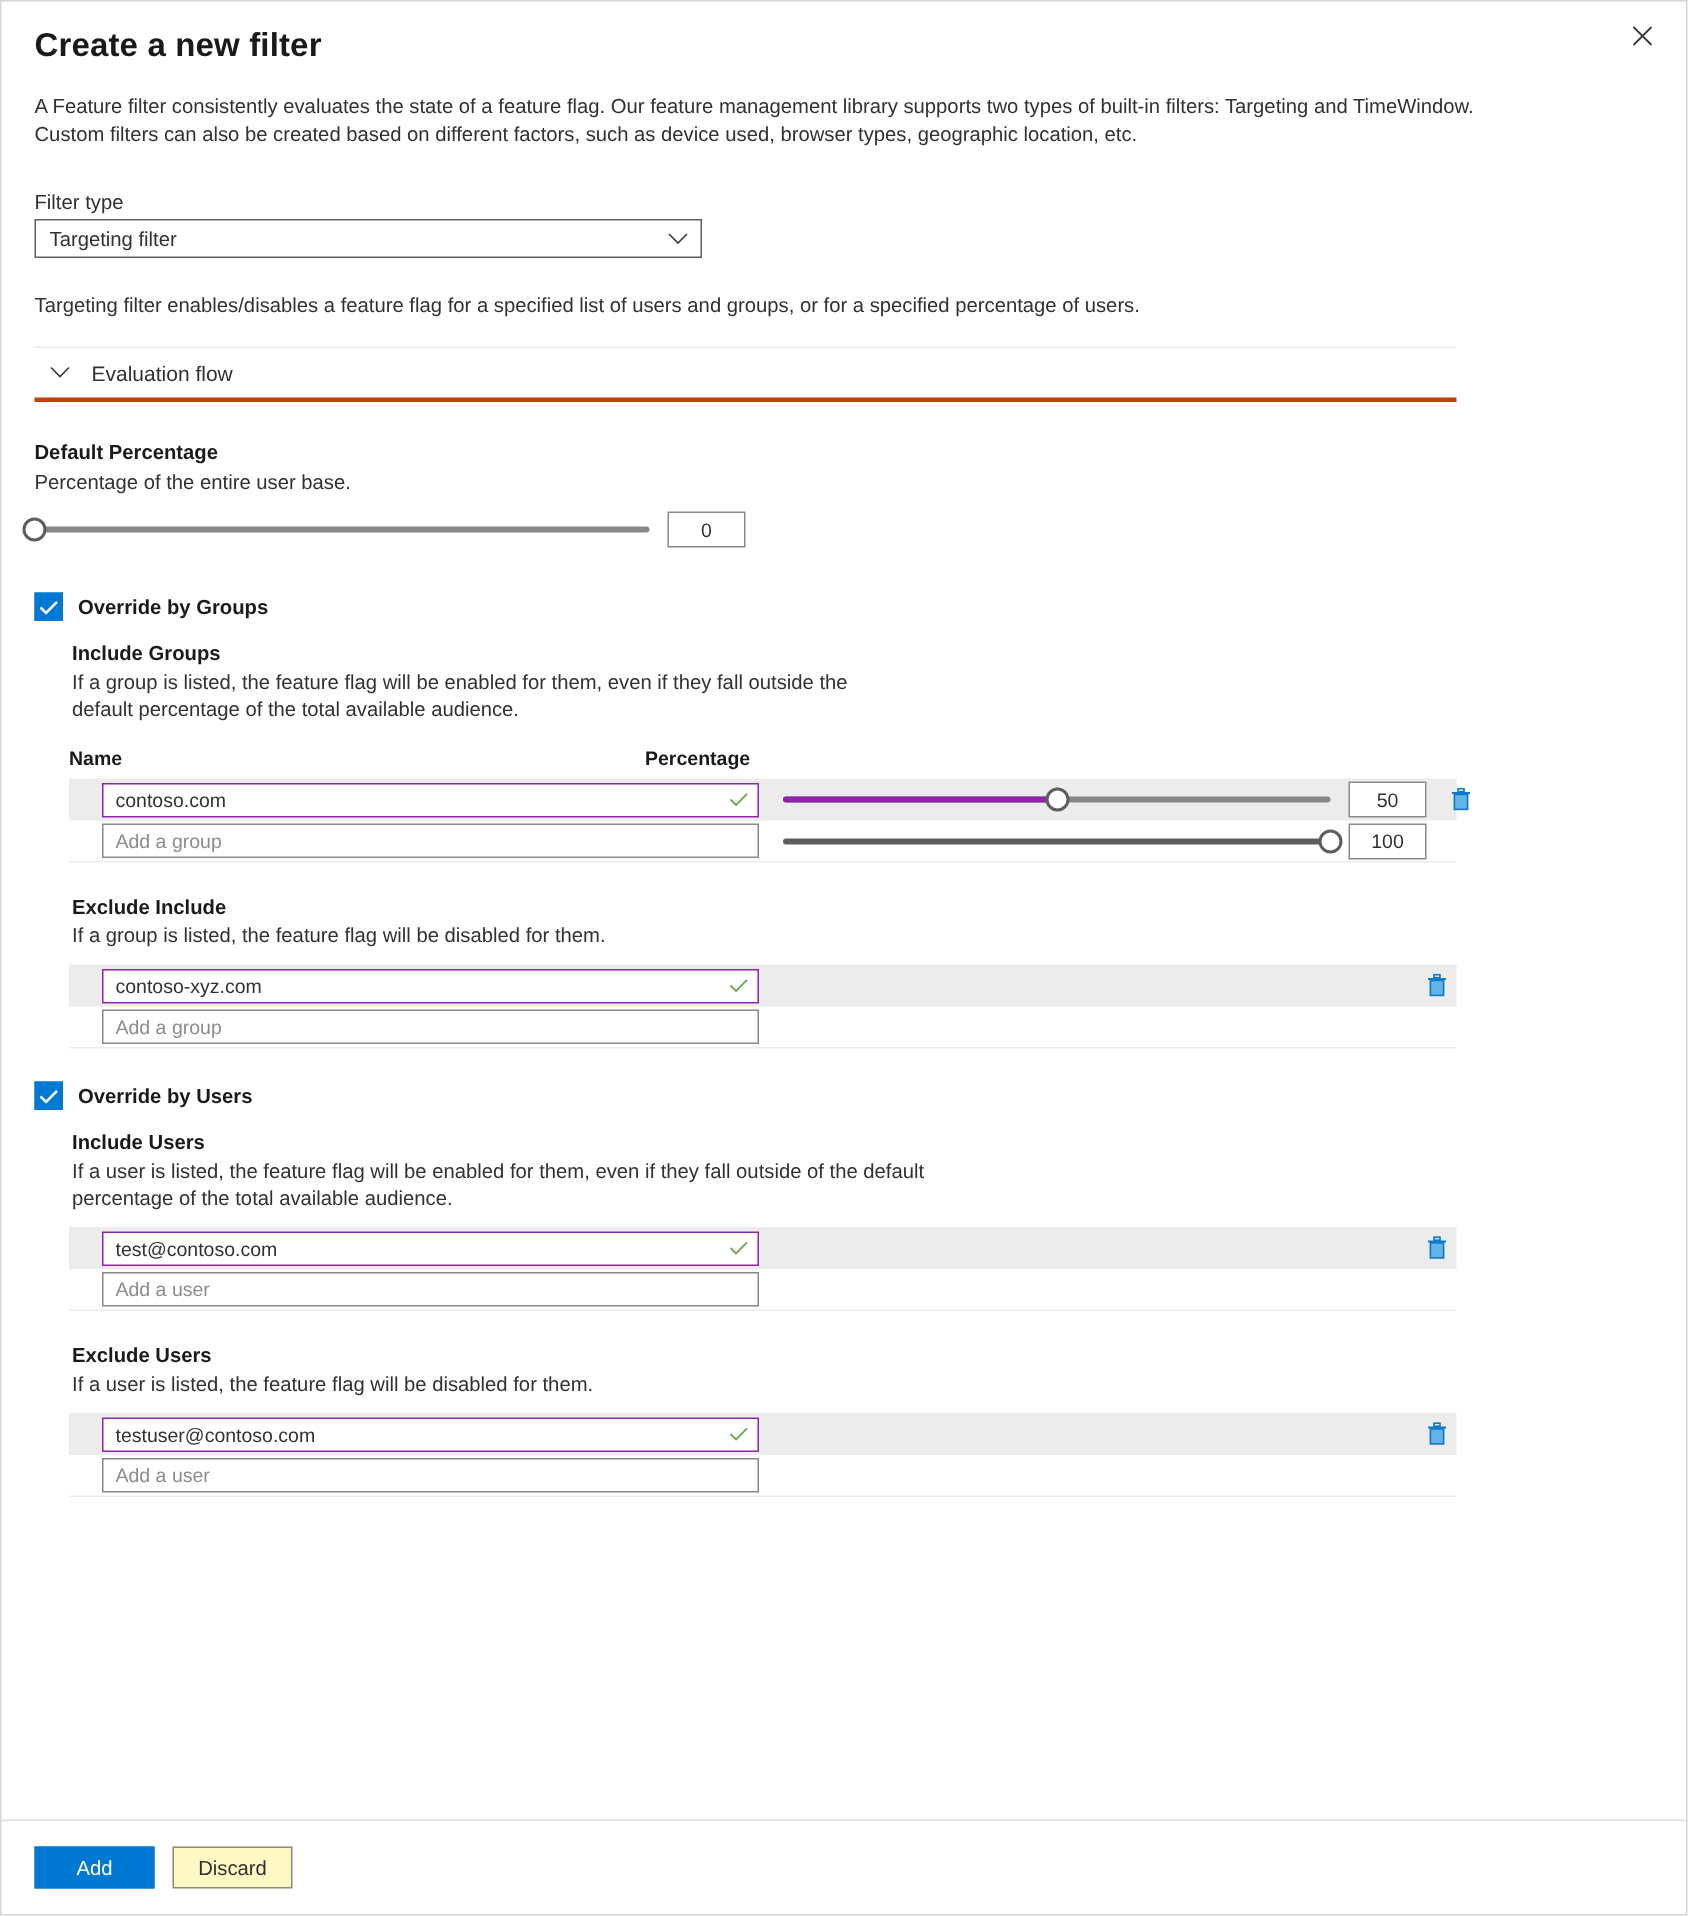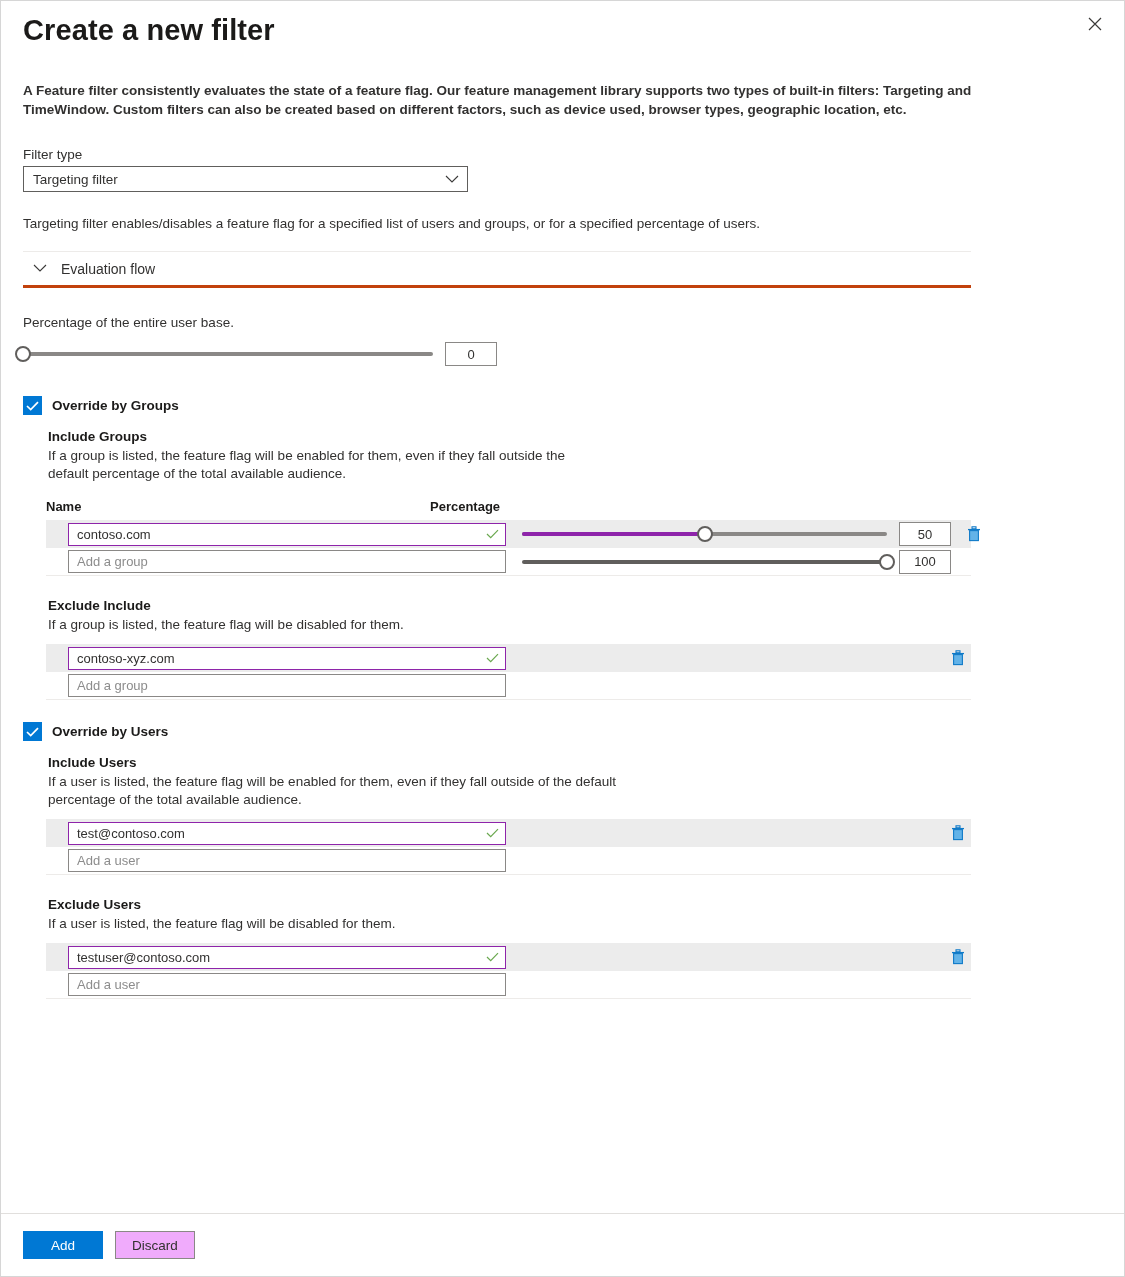--- a/index.html
+++ b/index.html
@@ -24,21 +24,21 @@
     flex-direction: column;
   }
 
   
   .panel-header {
     position: relative;
     padding: 14px 22px 0 22px;
     flex: 0 0 auto;
   }
   .panel-title {
-    font-size: 29px;
+    font-size: 22px;
     font-weight: 600;
     color: #1b1a19;
     letter-spacing: .1px;
     margin: 0;
     line-height: 30px;
   }
   .close-btn {
     position: absolute;
     top: 6px;
     right: 12px;
@@ -55,26 +55,25 @@
   .close-btn svg { display: block; }
 
   
   .panel-body {
     flex: 1 1 auto;
     padding: 0 22px;
     overflow: hidden;
   }
 
   .intro {
-    margin-top: 36px;
+    margin-top: 16px;
     max-width: 960px;
     line-height: 19px;
     color: #323130;
     font-size: 13.5px;
-    font-weight: bold;
   }
 
   .field-label {
     margin-top: 28px;
     margin-bottom: 4px;
     font-size: 13.5px;
     color: #323130;
   }
 
   .dropdown {
@@ -287,21 +286,21 @@
     min-width: 80px;
     font-size: 13.5px;
     font-family: "Liberation Sans", sans-serif;
     border: 1px solid transparent;
     cursor: pointer;
     display: flex;
     align-items: center;
     justify-content: center;
   }
   .btn-primary { background: #0078d4; color: #fff; border-color: #0078d4; }
-  .btn-secondary { background: #f0abfc; color: #323130; border-color: #8a8886; }
+  .btn-secondary { background: #fef9c3; color: #323130; border-color: #8a8886; }
 </style>
 </head>
 <body>
 
 <div class="panel">
 
   <div class="panel-header">
     <h1 class="panel-title">Create a new filter</h1>
     <button class="close-btn">
       <span>
@@ -331,20 +330,21 @@
     <div class="eval-flow">
       <span class="chev">
         <svg width="14" height="9" viewBox="0 0 14 9" aria-hidden="true">
           <path d="M1 1 L7 7 L13 1" stroke="#3b3a39" stroke-width="1.1" fill="none"></path>
         </svg>
       </span>
       <span class="lbl">Evaluation flow</span>
     </div>
 
     <div id="default-pct-block">
+      <div class="section-title-bold">Default Percentage</div>
       <div class="sub-desc">Percentage of the entire user base.</div>
       <div class="slider-row">
         <div class="slider" id="default-slider">
           <div class="track"></div>
           <div class="fill" style="width:0%"></div>
           <div class="thumb" style="left:0%"></div>
         </div>
         <div class="num-box">0</div>
       </div>
     </div>

